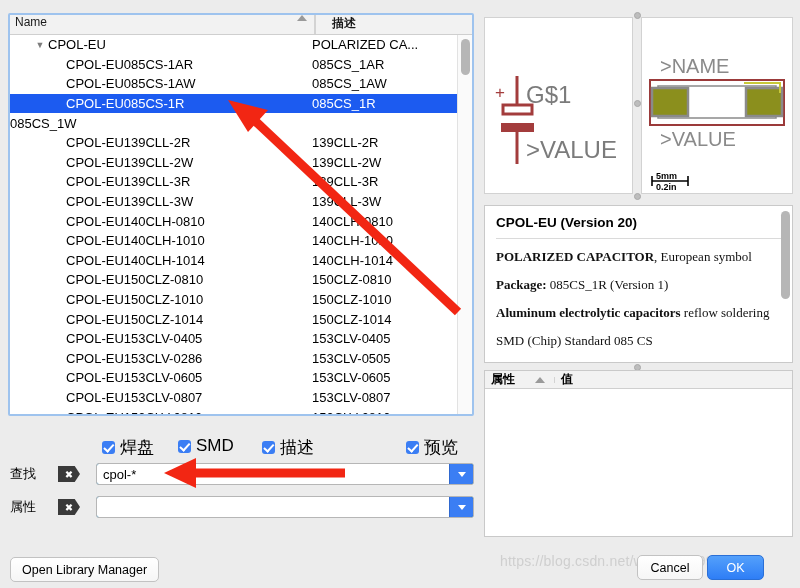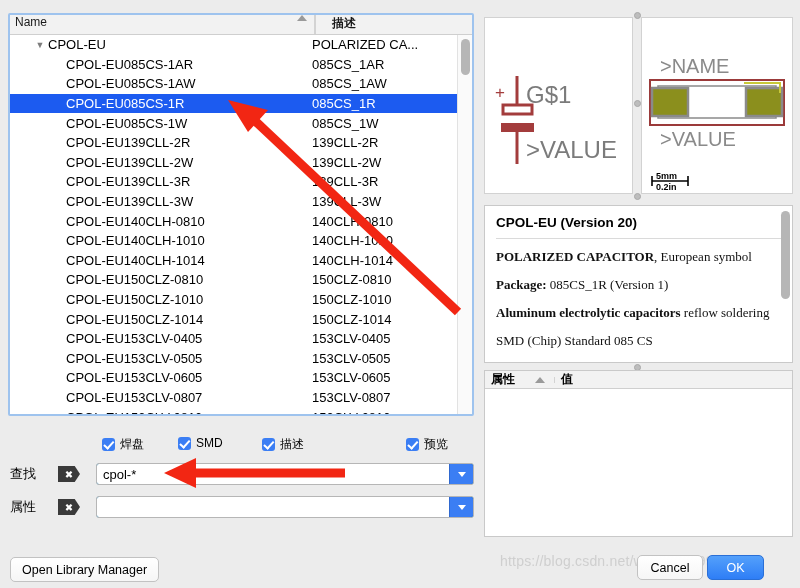--- a/index.html
+++ b/index.html
@@ -107,21 +107,21 @@
   }
   #attr-header .a1{ width:40px; padding-left:6px; }
   #attr-header .a2{ width:30px; display:flex;align-items:center;justify-content:center;
                     border-right:1px solid #d3d3d3; }
   #attr-header .a3{ flex:1; padding-left:6px; }
 
   
   #check-row{
     position:absolute; left:0; top:432px; width:474px; height:24px;
   }
-  .cbx{ position:absolute; display:flex; align-items:center; gap:5px; font-size:12px; }
+  .cbx{ position:absolute; display:flex; align-items:center; gap:5px; font-size:17px; }
   .box{
     width:13px;height:13px;border-radius:3px;background:#3b7ef4;
     position:relative; flex:0 0 auto;
   }
   .box::after{
     content:""; position:absolute; left:3.5px; top:1px;
     width:4px;height:7.5px;border:solid #fff;border-width:0 2px 2px 0;
     transform:rotate(42deg);
   }
 
@@ -215,23 +215,20 @@
         </div>
         <div class="c-desc">085CS_1AW</div>
       </div>
       <div class="row sel">
         <div class="c-name ind1">
           <span>CPOL-EU085CS-1R</span>
         </div>
         <div class="c-desc">085CS_1R</div>
       </div>
       <div class="row">
-        <div class="c-name ind1">
-          <span>CPOL-EU085CS-1W</span>
-        </div>
         <div class="c-desc">085CS_1W</div>
       </div>
       <div class="row">
         <div class="c-name ind1">
           <span>CPOL-EU139CLL-2R</span>
         </div>
         <div class="c-desc">139CLL-2R</div>
       </div>
       <div class="row">
         <div class="c-name ind1">
@@ -288,21 +285,21 @@
         <div class="c-desc">150CLZ-1014</div>
       </div>
       <div class="row">
         <div class="c-name ind1">
           <span>CPOL-EU153CLV-0405</span>
         </div>
         <div class="c-desc">153CLV-0405</div>
       </div>
       <div class="row">
         <div class="c-name ind1">
-          <span>CPOL-EU153CLV-0505</span>
+          <span>CPOL-EU153CLV-0286</span>
         </div>
         <div class="c-desc">153CLV-0505</div>
       </div>
       <div class="row">
         <div class="c-name ind1">
           <span>CPOL-EU153CLV-0605</span>
         </div>
         <div class="c-desc">153CLV-0605</div>
       </div>
       <div class="row">

